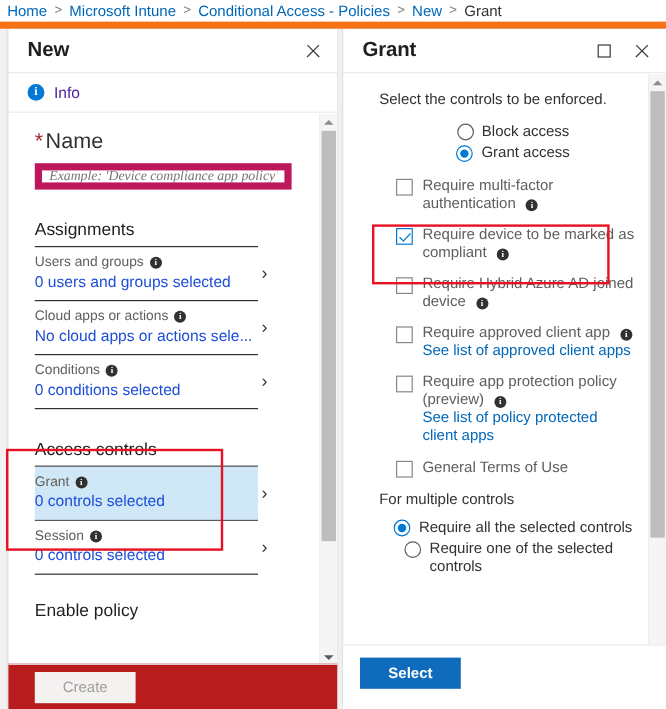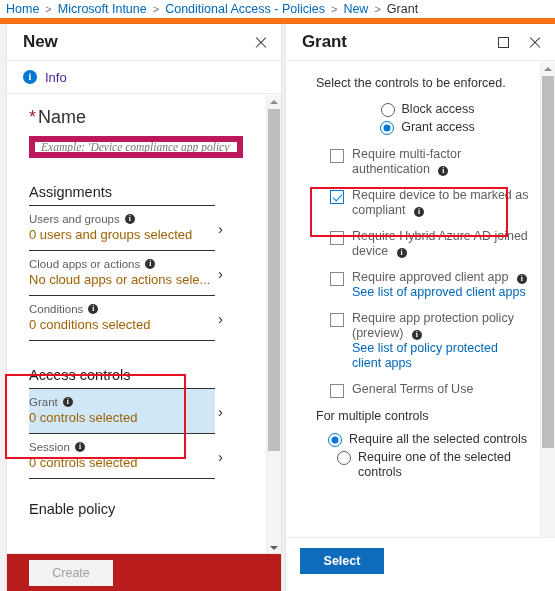--- a/index.html
+++ b/index.html
@@ -101,21 +101,21 @@
   }
   .section-h{
     font-size:14.5px;color:#201f1e;margin:26px 0 5px 0;
   }
   .hr-dark{border:0;border-top:1.4px solid #323130;margin:0;}
 
   .listrow{
     position:relative;padding:7px 0 8px 0;cursor:pointer;
   }
   .lr-top{font-size:11.5px;color:#605e5c;display:flex;align-items:center;}
-  .lr-bottom{font-size:13px;color:#a16207;margin-top:2px;}
+  .lr-bottom{font-size:13px;color:#1d4ed8;margin-top:2px;}
   .lr-chev{
     position:absolute;right:-8px;top:50%;transform:translateY(-50%);
     font-size:15px;color:#323130;font-weight:300;
   }
   .iinfo{
     display:inline-flex;align-items:center;justify-content:center;
     width:10px;height:10px;border-radius:50%;
     background:#323130;color:#fff;font-size:7.5px;line-height:1;
     margin-left:5px;font-family:"Liberation Serif",serif;font-weight:bold;
   }

